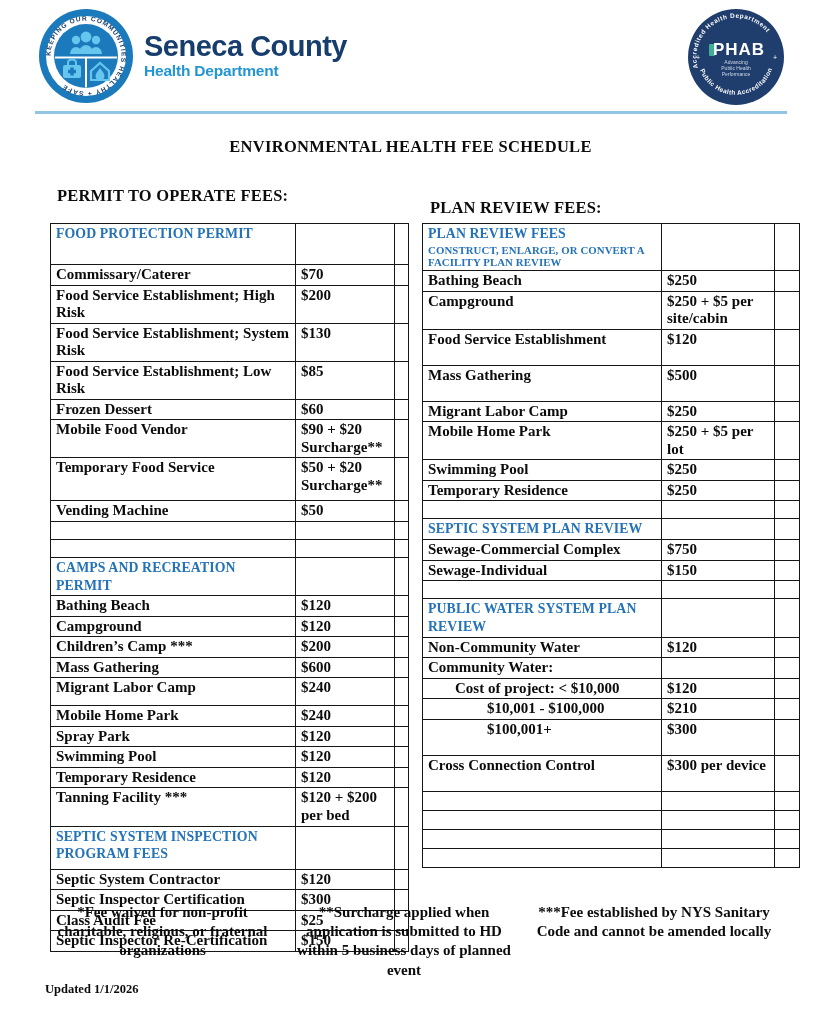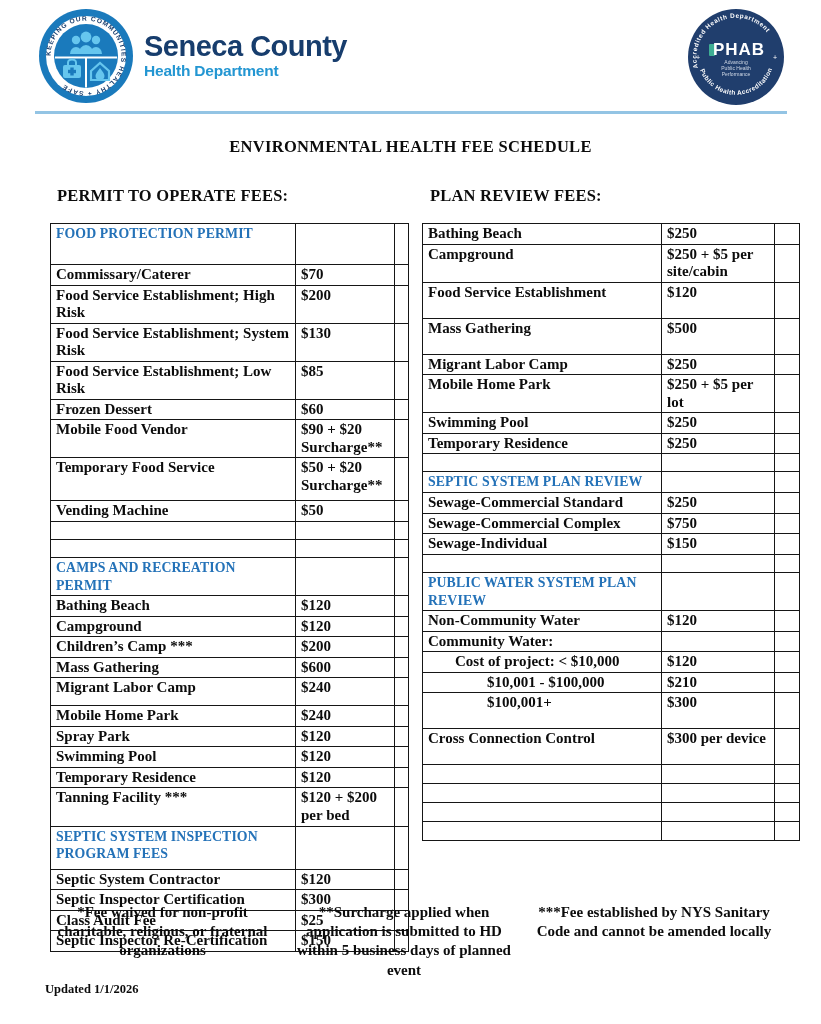--- a/index.html
+++ b/index.html
@@ -13,21 +13,21 @@
   .org-name{ font-size:29px; font-weight:bold; color:var(--navy); letter-spacing:-0.5px; line-height:1; }
   .org-sub{ font-size:15.5px; font-weight:bold; color:#2396d2; letter-spacing:-0.2px; margin-top:1px; }
   .phab{ position:absolute; left:687px; top:8px; }
   .rule{ position:absolute; left:35px; top:111px; width:752px; height:3px; background:#93c4e4; }
 
   
   .doc-title{ position:absolute; left:0; top:137px; width:100%; text-align:center;
               font-size:16.5px; font-weight:bold; color:var(--ink); letter-spacing:0.3px; }
   .col-head{ position:absolute; font-size:16.5px; font-weight:bold; color:var(--ink); letter-spacing:0.2px; }
   #left-head{ left:57px; top:186px; }
-  #right-head{ left:430px; top:186px; }
+  #right-head{ left:430px; top:198px; }
 
   
   table{ border-collapse:collapse; table-layout:fixed; }
   #left-table{ position:absolute; left:50px; top:223px; width:358px; }
   #right-table{ position:absolute; left:422px; top:223px; width:377px; }
   td{ border:1.5px solid #161616; vertical-align:top; font-weight:bold; font-size:15px;
       line-height:1.17; padding:1px 3px 1px 5px; color:var(--ink); overflow:hidden; }
   td.sec span{ color:var(--blue); font-size:13.8px; letter-spacing:0.1px; }
   td .sub{ color:var(--blue); font-size:10.8px; line-height:1.18; margin-top:1px; letter-spacing:0.1px; }
   td.ind1{ padding-left:32px; }
@@ -266,20 +266,25 @@
       </tbody>
   </table>
 
   <table id="right-table">
     <colgroup>
         <col style="width:239px">
         <col style="width:113px">
         <col style="width:25px">
       </colgroup>
     <tbody>
+        <tr style="height: 41px;">
+          <td class="sec"><span>PLAN REVIEW FEES</span><div class="sub">CONSTRUCT, ENLARGE, OR CONVERT A FACILITY PLAN REVIEW</div></td>
+          <td></td>
+          <td></td>
+        </tr>
         <tr style="height: 18px;">
           <td class=""><span>Bathing Beach</span></td>
           <td>$250</td>
           <td></td>
         </tr>
         <tr style="height: 36px;">
           <td class=""><span>Campground</span></td>
           <td>$250 + $5 per site/cabin</td>
           <td></td>
         </tr>
@@ -314,25 +319,20 @@
           <td></td>
         </tr>
         <tr style="height: 18px;">
           <td class=""></td>
           <td></td>
           <td></td>
         </tr>
         <tr style="height: 21px;">
           <td class="sec"><span>SEPTIC SYSTEM PLAN REVIEW</span></td>
           <td></td>
-          <td></td>
-        </tr>
-        <tr style="height: 18px;">
-          <td class=""><span>Sewage-Commercial Standard</span></td>
-          <td>$250</td>
           <td></td>
         </tr>
         <tr style="height: 18px;">
           <td class=""><span>Sewage-Commercial Complex</span></td>
           <td>$750</td>
           <td></td>
         </tr>
         <tr style="height: 18px;">
           <td class=""><span>Sewage-Individual</span></td>
           <td>$150</td>

